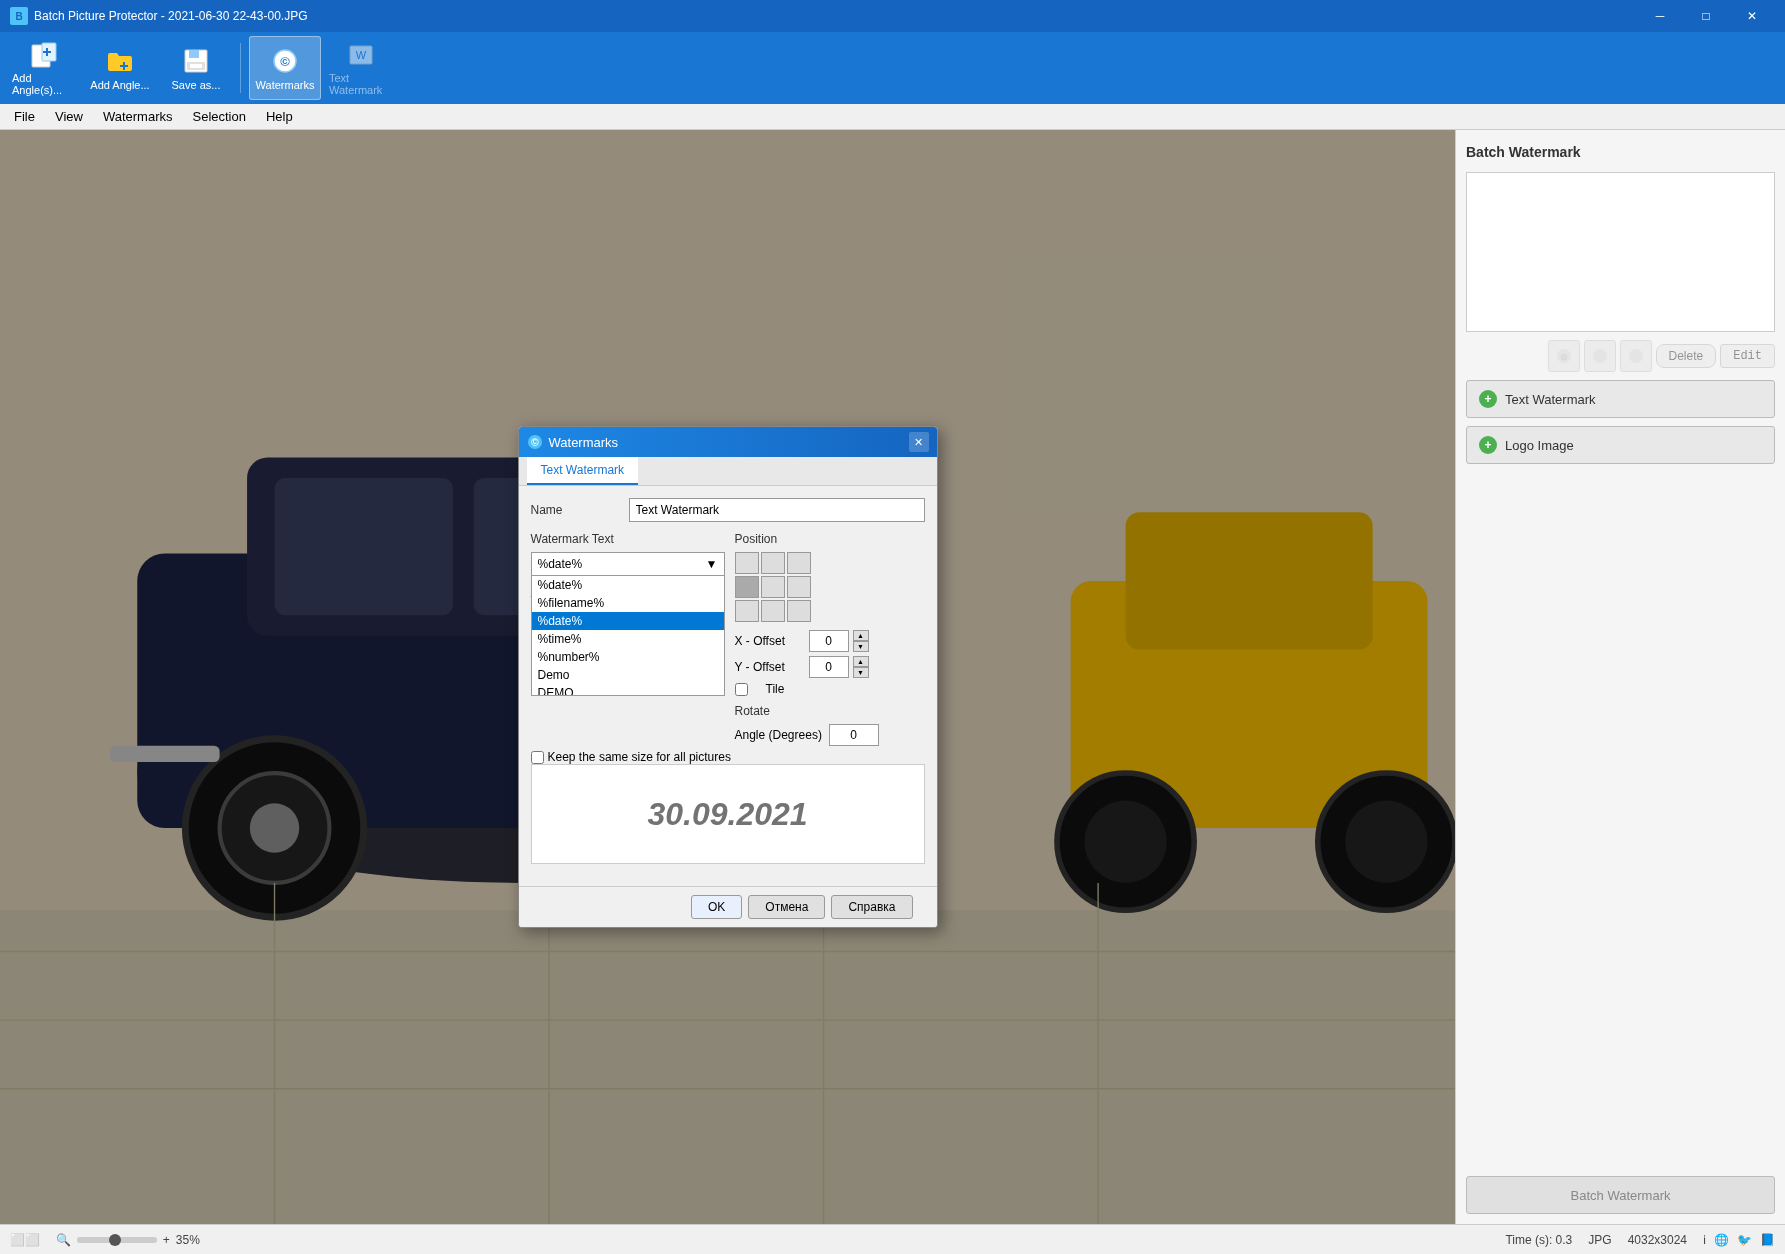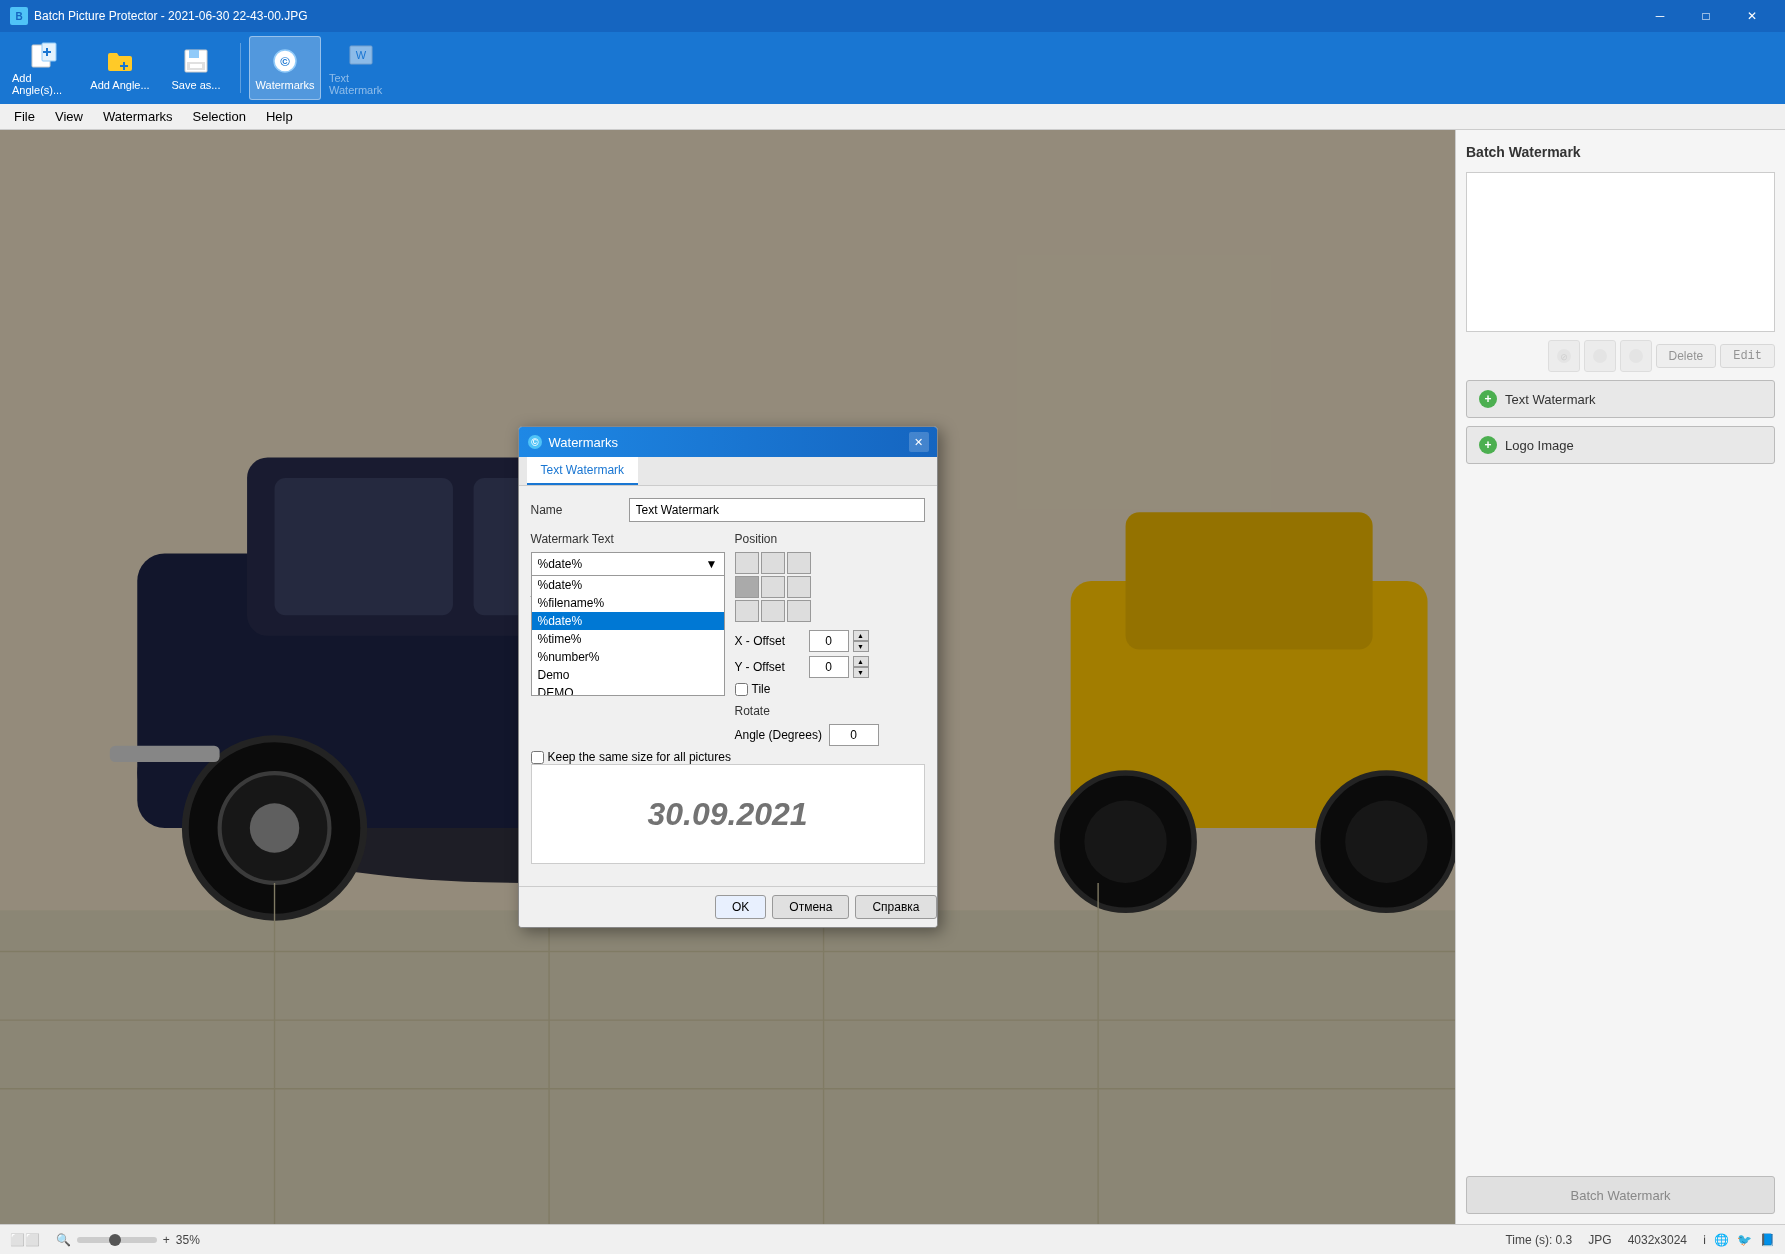--- a/index.html
+++ b/index.html
@@ -343,21 +343,21 @@
     }
     .spin-btn { display: flex; flex-direction: column; }
     .spin-up, .spin-down {
       width: 16px; height: 11px;
       background: #e0e0e0;
       border: 1px solid #999;
       cursor: pointer;
       display: flex; align-items: center; justify-content: center;
       font-size: 7px;
     }
-    .tile-check { display: flex; align-items: flex-end; gap: 4px; font-size: 12px; }
+    .tile-check { display: flex; align-items: flex-end; gap: 18px; font-size: 12px; }
     .tile-check input { cursor: pointer; }
 
     
     .rotate-section { margin-top: 8px; }
     .rotate-input {
       width: 50px; height: 22px;
       border: 1px solid #999;
       background: white;
       text-align: center;
       font-size: 12px;
@@ -391,21 +391,21 @@
       border-radius: 3px;
       cursor: pointer;
       font-size: 12px;
     }
 
     
     .dialog-footer {
       display: flex;
       justify-content: flex-end;
       gap: 6px;
-      padding: 8px 0;
+      padding: 8px 24px;
       background: #f0f0f0;
       border-top: 1px solid #ccc;
     }
     .footer-btn {
       padding: 4px 16px;
       border-radius: 3px;
       cursor: pointer;
       font-size: 12px;
       border: 1px solid #999;
     }
@@ -702,21 +702,21 @@
       <div class="panel-icon-btn disabled">
         <svg width="16" height="16" viewBox="0 0 16 16">
             <circle cx="8" cy="8" r="7" fill="#ccc"></circle>
           </svg>
       </div>
       <div class="panel-icon-btn disabled">
         <svg width="16" height="16" viewBox="0 0 16 16">
             <circle cx="8" cy="8" r="7" fill="#ccc"></circle>
           </svg>
       </div>
-      <div class="panel-text-btn disabled" style="opacity:0.5;">Delete</div>
+      <div class="panel-text-btn disabled" style="opacity:0.5;border-radius:8px;">Delete</div>
       <div class="panel-text-btn disabled" style="opacity:0.5;font-family:Liberation Mono, monospace;">Edit</div>
     </div>
 
     <div class="panel-big-btn">
       <div class="green-dot">+</div>
       <span>Text Watermark</span>
     </div>
 
     <div class="panel-big-btn">
       <div class="green-dot">+</div>

